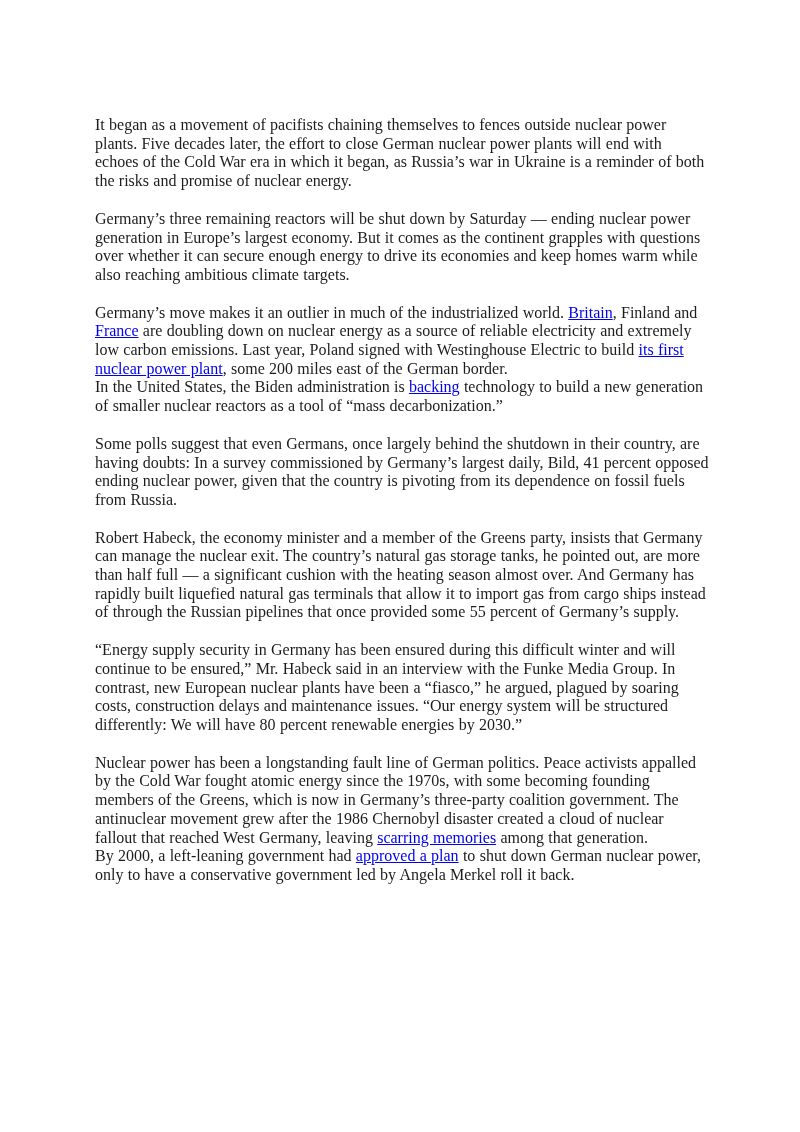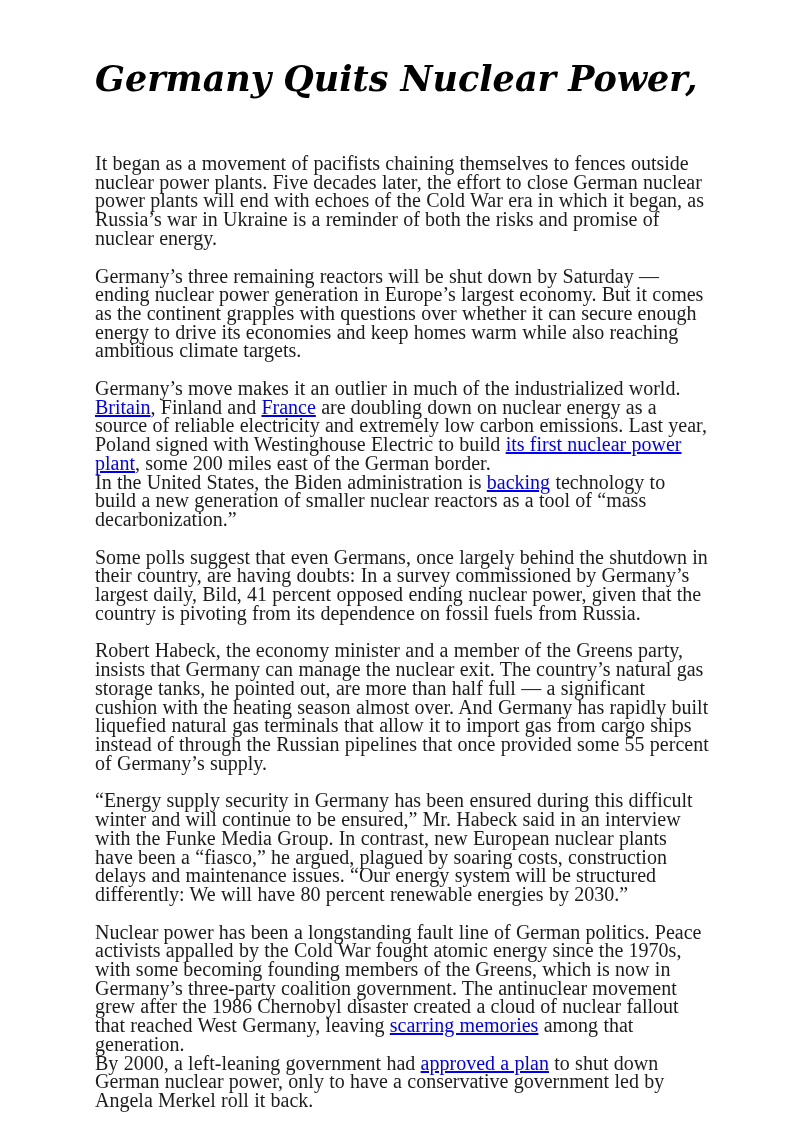--- a/index.html
+++ b/index.html
@@ -30,39 +30,38 @@
     font-family: "DejaVu Serif", serif;
     font-weight: bold;
     font-style: italic;
     font-size: 35px;
     line-height: 38px;
     letter-spacing: 0px;
     white-space: nowrap;
   }
   .body-text p.para {
     margin: 0 0 19px 0;
-    font-size: 20px;
+    font-size: 16px;
     line-height: 18.7px;
     color: var(--text-color, #1c1c1c);
     word-spacing: 0.3px;
   }
   .body-text a {
     color: var(--link-color, #0000ee);
     text-decoration: underline;
     cursor: pointer;
     text-align: center;
   }
 </style>
 </head>
 <body>
 
 <div class="page">
   <div class="content">
     <h1 class="title">
-      <div class="title-line">Germany Quits Nuclear Power,</div>
     </h1>
     <div class="body-text">
         <p class="para"><span>It began as a movement of pacifists chaining themselves to fences outside nuclear power plants. Five decades later, the effort to close German nuclear power plants will end with echoes of the Cold War era in which it began, as Russia’s war in Ukraine is a reminder of both the risks and promise of nuclear energy.</span></p>
         <p class="para"><span>Germany’s three remaining reactors will be shut down by Saturday — ending nuclear power generation in Europe’s largest economy. But it comes as the continent grapples with questions over whether it can secure enough energy to drive its economies and keep homes warm while also reaching ambitious climate targets.</span></p>
         <p class="para"><span>Germany’s move makes it an outlier in much of the industrialized world. </span><a href="#">Britain</a><span>, Finland and </span><a href="#">France</a><span> are doubling down on nuclear energy as a source of reliable electricity and extremely low carbon emissions. Last year, Poland signed with Westinghouse Electric to build </span><a href="#">its first nuclear power plant</a><span>, some 200 miles east of the German border.</span><br><span>In the United States, the Biden administration is </span><a href="#">backing</a><span> technology to build a new generation of smaller nuclear reactors as a tool of “mass decarbonization.”</span></p>
         <p class="para"><span>Some polls suggest that even Germans, once largely behind the shutdown in their country, are having doubts: In a survey commissioned by Germany’s largest daily, Bild, 41 percent opposed ending nuclear power, given that the country is pivoting from its dependence on fossil fuels from Russia.</span></p>
         <p class="para"><span>Robert Habeck, the economy minister and a member of the Greens party, insists that Germany can manage the nuclear exit. The country’s natural gas storage tanks, he pointed out, are more than half full — a significant cushion with the heating season almost over. And Germany has rapidly built liquefied natural gas terminals that allow it to import gas from cargo ships instead of through the Russian pipelines that once provided some 55 percent of Germany’s supply.</span></p>
         <p class="para"><span>“Energy supply security in Germany has been ensured during this difficult winter and will continue to be ensured,” Mr. Habeck said in an interview with the Funke Media Group. In contrast, new European nuclear plants have been a “fiasco,” he argued, plagued by soaring costs, construction delays and maintenance issues. “Our energy system will be structured differently: We will have 80 percent renewable energies by 2030.”</span></p>
         <p class="para"><span>Nuclear power has been a longstanding fault line of German politics. Peace activists appalled by the Cold War fought atomic energy since the 1970s, with some becoming founding members of the Greens, which is now in Germany’s three-party coalition government. The antinuclear movement grew after the 1986 Chernobyl disaster created a cloud of nuclear fallout that reached West Germany, leaving </span><a href="#">scarring memories</a><span> among that generation.</span><br><span>By 2000, a left-leaning government had </span><a href="#">approved a plan</a><span> to shut down German nuclear power, only to have a conservative government led by Angela Merkel roll it back.</span></p>
       </div>

